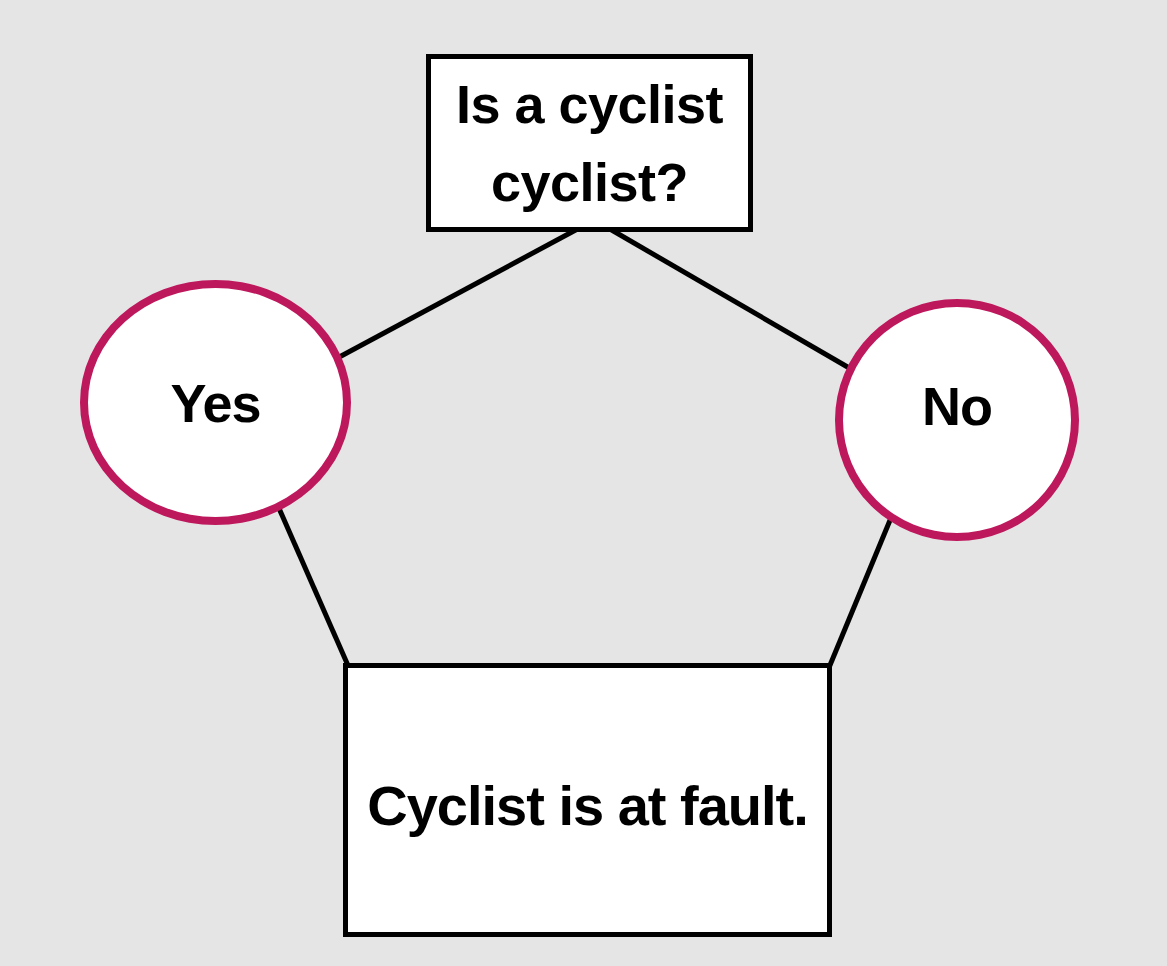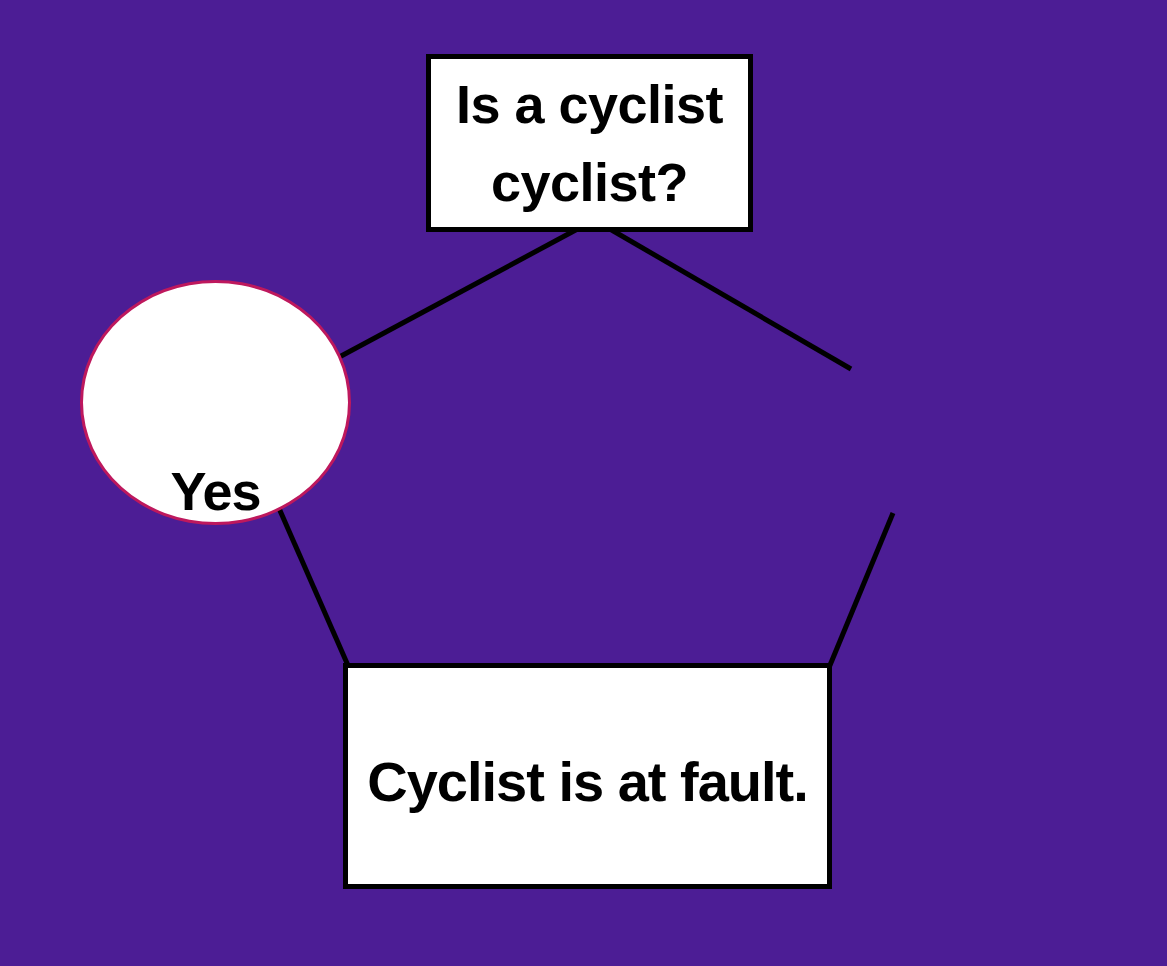--- a/index.html
+++ b/index.html
@@ -4,21 +4,21 @@
 <style>
   html, body {
     margin: 0;
     padding: 0;
     background: #ffffff;
   }
   .canvas {
     position: relative;
     width: 1167px;
     height: 966px;
-    background: #4c1d95;
+    background: #e5e5e5;
     font-family: "Liberation Sans", sans-serif;
     font-weight: 700;
     color: #000000;
     overflow: hidden;
   }
   .edges {
     position: absolute;
     left: 0;
     top: 0;
     width: 1167px;
@@ -34,23 +34,22 @@
     background: #ffffff;
     display: flex;
     align-items: center;
     justify-content: center;
     text-align: center;
   }
   .rect {
     border: 5px solid #000000;
   }
   .circle {
-    border: 3px solid #be185d;
+    border: 8px solid #be185d;
     border-radius: 50%;
-    align-items: flex-end;
   }
   .node-question {
     left: 426px;
     top: 54px;
     width: 327px;
     height: 178px;
     font-size: 54px;
     line-height: 78px;
     letter-spacing: -0.5px;
   }
@@ -70,21 +69,21 @@
     font-size: 54px;
     letter-spacing: -1px;
   }
   .node-no .label {
     transform: translateY(-14px);
   }
   .node-outcome {
     left: 343px;
     top: 663px;
     width: 489px;
-    height: 226px;
+    height: 274px;
     font-size: 56px;
     letter-spacing: -1px;
     padding-top: 10px;
   }
   .line-text {
     display: block;
   }
 </style>
 </head>
 <body>
@@ -102,18 +101,21 @@
     <div>
       <span class="line-text">Is a cyclist</span>
       <span class="line-text">cyclist?</span>
     </div>
   </div>
 
   <div class="node circle node-yes">
     <span class="label">Yes</span>
   </div>
 
+  <div class="node circle node-no">
+    <span class="label">No</span>
+  </div>
 
   <div class="node rect node-outcome">
     <span class="label">Cyclist is at fault.</span>
   </div>
 
 </div>
 
 </body></html>

